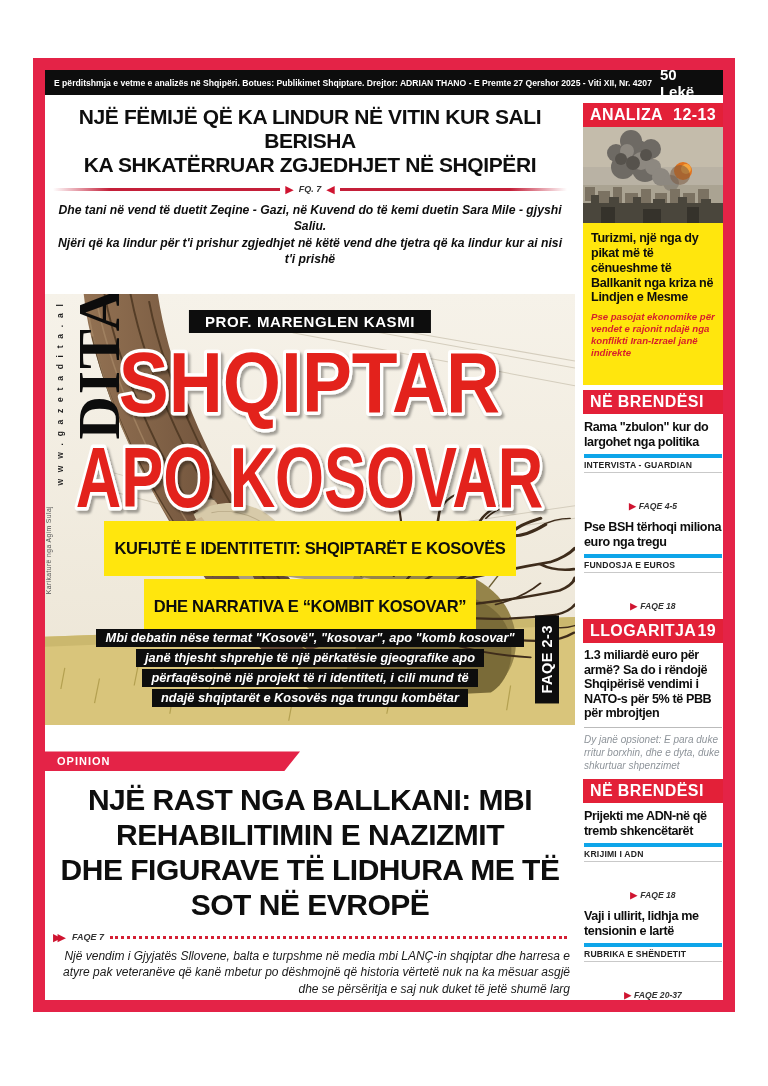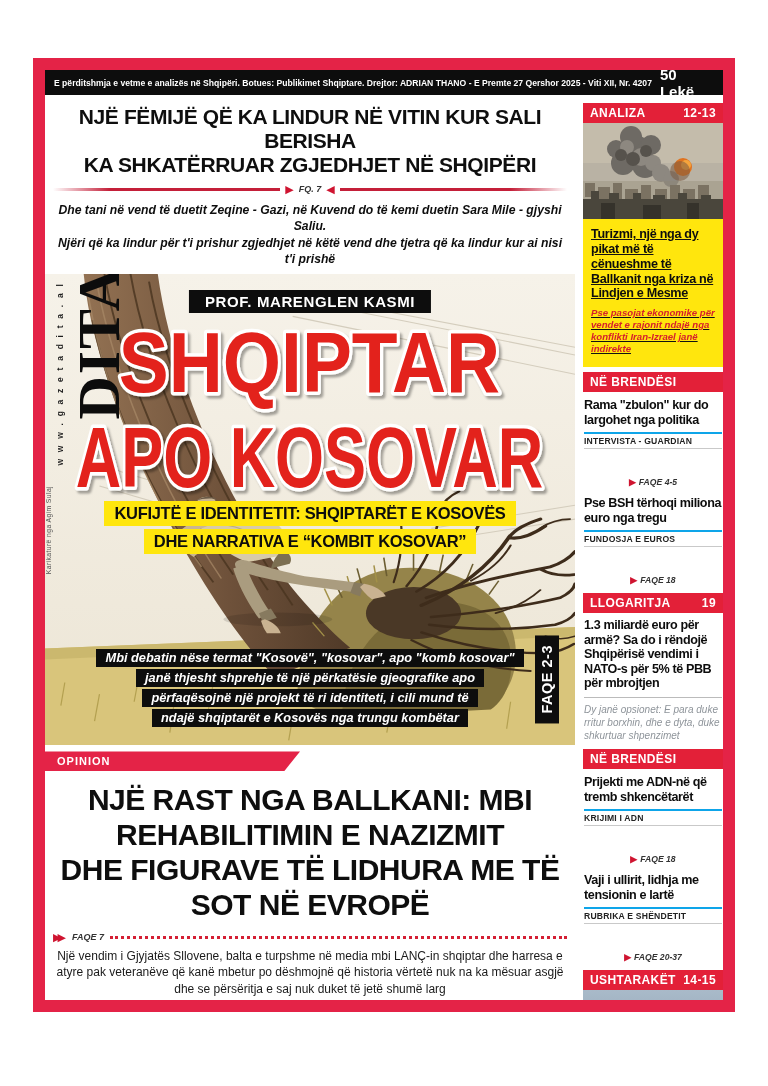--- a/index.html
+++ b/index.html
@@ -16,21 +16,21 @@
   }
   .frame{position:absolute;left:33px;top:58px;width:702px;height:954px;background:var(--crimson);}
   .inner{position:absolute;left:12px;top:12px;right:12px;bottom:12px;background:#ffffff;display:flex;flex-direction:column;overflow:hidden;}
 
   
   .topbar{height:25px;background:#0d0d0d;color:#fff;display:flex;align-items:center;justify-content:space-between;padding:0 9px;flex:0 0 auto;}
   .topbar .info{font-size:8.6px;font-weight:bold;white-space:nowrap;letter-spacing:0;}
   .topbar .price{font-size:15px;font-weight:bold;margin-left:8px;}
 
   .content{flex:1;display:flex;gap:8px;margin-top:8px;min-height:0;}
-  .colL{flex:1;display:flex;flex-direction:column;min-width:0;}
+  .colL{flex:1;display:flex;flex-direction:column;min-width:0;gap:20px;}
   .colR{width:140px;flex:0 0 140px;display:flex;flex-direction:column;gap:5px;}
 
   
   .lead{text-align:center;padding:2px 2px 6px;}
   .lead h1{font-size:21px;line-height:1.14;font-weight:bold;letter-spacing:-0.4px;color:#0e0e0e;}
   .fq-row{display:flex;align-items:center;gap:5px;margin:7px 6px 7px;}
   .fq-row .ln{flex:1;height:2.4px;background:linear-gradient(90deg,#ffffff, #c41f39 25%, #c41f39);}
   .fq-row .ln.r{background:linear-gradient(90deg,#c41f39, #c41f39 75%, #ffffff);}
   .fq-row .tri{color:#cf1430;font-size:11px;line-height:1;}
   .fq-row .fq{font-size:9px;font-weight:bold;color:#333;font-style:italic;}
@@ -39,44 +39,44 @@
   
   .art{position:relative;flex:1;min-height:0;overflow:hidden;}
   .art svg.bg{position:absolute;inset:0;width:100%;height:100%;}
   .vtext{writing-mode:vertical-rl;transform:rotate(180deg);}
   .dita{position:absolute;left:24px;top:-8px;font-family:"Liberation Serif","DejaVu Serif",serif;font-size:60px;font-weight:bold;color:#0c0c0c;letter-spacing:2px;line-height:1;}
   .site{position:absolute;left:10px;top:8px;font-size:8.5px;letter-spacing:2.2px;color:#1c1c1c;font-weight:bold;}
   .credit{position:absolute;left:0px;top:212px;font-size:6.8px;color:#555;letter-spacing:0.4px;}
   .author-tag{position:absolute;top:16px;left:50%;transform:translateX(-50%);background:#0d0d0d;color:#fff;font-size:15px;font-weight:bold;letter-spacing:0.6px;padding:3px 16px;white-space:nowrap;}
   .title-svg{position:absolute;top:38px;left:0;width:100%;height:195px;}
   .kicker{position:absolute;top:224px;left:0;width:100%;text-align:center;}
-  .kicker span{display:inline-block;background:var(--yellow);color:#0d0d0d;font-weight:bold;font-size:16.5px;letter-spacing:-0.3px;padding:3px 10px;margin-top:3px;}
+  .kicker span{display:inline-block;background:var(--yellow);color:#0d0d0d;font-weight:bold;font-size:16.5px;letter-spacing:-0.3px;padding:18px 10px;margin-top:3px;}
   .caption{position:absolute;left:50%;transform:translateX(-50%);bottom:18px;text-align:center;width:100%;}
   .caption span{display:inline-block;background:#0d0d0d;color:#fff;font-weight:bold;font-style:italic;font-size:12.8px;padding:1px 9px 2px;margin-top:2px;white-space:nowrap;}
   .pageref-box{position:absolute;right:16px;bottom:22px;background:#0d0d0d;color:#fff;font-weight:bold;font-size:14.5px;padding:10px 4px;letter-spacing:0.5px;}
 
   
   .opinion{margin-top:6px;flex:0 0 auto;padding-bottom:2px;}
   .op-bar{width:255px;background:var(--crimson);color:#fff;font-size:11px;font-weight:bold;letter-spacing:1px;padding:4px 0 4px 12px;clip-path:polygon(0 0,100% 0,calc(100% - 16px) 100%,0 100%);}
   .op-head{text-align:center;font-size:30px;font-weight:bold;line-height:1.16;letter-spacing:-0.5px;margin-top:12px;color:#0e0e0e;}
   .op-fq{display:flex;align-items:center;gap:6px;margin:9px 8px 5px;}
   .op-fq .tri{color:#cf1430;font-size:11px;letter-spacing:-4px;margin-right:4px;line-height:1;}
   .op-fq .fq{font-size:9px;font-weight:bold;font-style:italic;color:#333;white-space:nowrap;}
   .op-fq .dots{flex:1;border-top:3px dotted #d41f34;height:0;}
-  .op-deck{font-size:12px;line-height:1.4;text-align:center;color:#1a1a1a;max-width:520px;margin:0 auto;}
+  .op-deck{font-style:italic;font-size:12px;line-height:1.4;text-align:right;color:#1a1a1a;max-width:520px;margin:0 auto;}
 
   
-  .sb-bar{background:var(--red-bar);color:#fff;display:flex;justify-content:space-between;align-items:center;padding:3px 7px;font-size:12px;font-weight:bold;letter-spacing:0.4px;}
+  .sb-bar{background:var(--red-bar);color:#fff;display:flex;justify-content:space-between;align-items:center;padding:3px 7px;font-size:16px;font-weight:bold;letter-spacing:0.4px;}
   .sb-card svg.photo{display:block;width:100%;}
-  .sb-yellow{background:var(--yellow);padding:8px 8px 12px;text-decoration:underline;}
+  .sb-yellow{background:var(--yellow);padding:8px 8px 26px;}
   .sb-highlight{font-size:12.6px;font-weight:bold;line-height:1.18;letter-spacing:-0.3px;color:#0d0d0d;}
   .sb-note{font-size:9.6px;font-style:italic;font-weight:bold;color:#d6202c;line-height:1.25;margin-top:6px;}
   .sb-item{padding:6px 1px 2px;}
   .sb-title{font-size:12.6px;font-weight:bold;line-height:1.15;letter-spacing:-0.4px;color:#0d0d0d;}
-  .sb-kicker{border-top:2px solid #0ea5e9;border-bottom:1px solid #c9c9c9;margin-top:5px;padding:2px 0;font-size:8.6px;font-weight:bold;color:#222;letter-spacing:0.2px;}
+  .sb-kicker{border-top:4px solid #0ea5e9;border-bottom:1px solid #c9c9c9;margin-top:5px;padding:2px 0;font-size:8.6px;font-weight:bold;color:#222;letter-spacing:0.2px;}
   .sb-page{text-align:center;font-size:8.6px;font-weight:bold;font-style:italic;color:#333;padding:4px 0 1px;margin-top:24px;}
   .sb-page .tri{color:#cf1430;font-style:normal;font-size:9px;margin-right:3px;}
   .sb-plain{padding:5px 1px 2px;}
   .sb-gray-note{margin-top:7px;border-top:1px solid #bbb;padding-top:5px;font-size:10px;font-style:italic;color:#8e949a;line-height:1.3;}
 </style>
 </head>
 <body>
 
 <div class="frame">
  <div class="inner">

